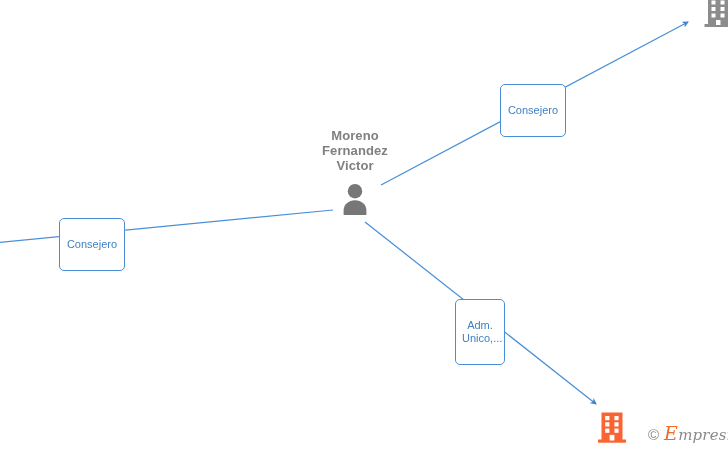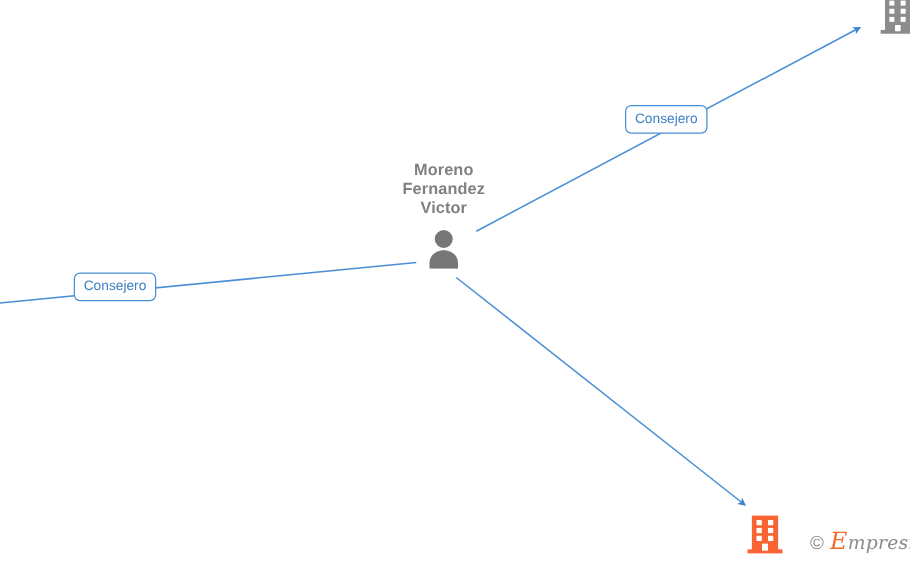--- a/index.html
+++ b/index.html
@@ -77,21 +77,21 @@
   
   .relation-label {
     position: absolute;
     background: #ffffff;
     border: 1px solid #4a8fd6;
     border-radius: 5px;
     color: #3f7fc4;
     font-size: 11px;
     line-height: 13px;
     text-align: center;
-    padding: 4px 6px;
+    padding: 19px 6px;
     white-space: pre-line;
     box-sizing: border-box;
   }
   .relation-label.rel-consejero-right {
     left: 500px;
     top: 84px;
     width: 66px;
   }
   .relation-label.rel-consejero-left {
     left: 59px;
@@ -185,20 +185,22 @@
       <rect x="10.2" y="18.6" width="4.2" height="4.2" fill="#ffffff"></rect>
       <rect x="19.4" y="18.6" width="4.2" height="4.2" fill="#ffffff"></rect>
       <rect x="14.6" y="24.9" width="4.8" height="5.6" fill="#ffffff"></rect>
     </svg>
   </div>
 
   <div class="relation-label rel-consejero-right">Consejero</div>
 
   <div class="relation-label rel-consejero-left">Consejero</div>
 
+  <div class="relation-label rel-adm-unico">Adm.
+Unico,...</div>
 
   <div class="watermark">
     <span class="watermark-copyright">©</span>
     <span class="watermark-brand">
       <span class="brand-initial">E</span><span>mpresia</span>
     </span>
   </div>
 
 </div>
 

